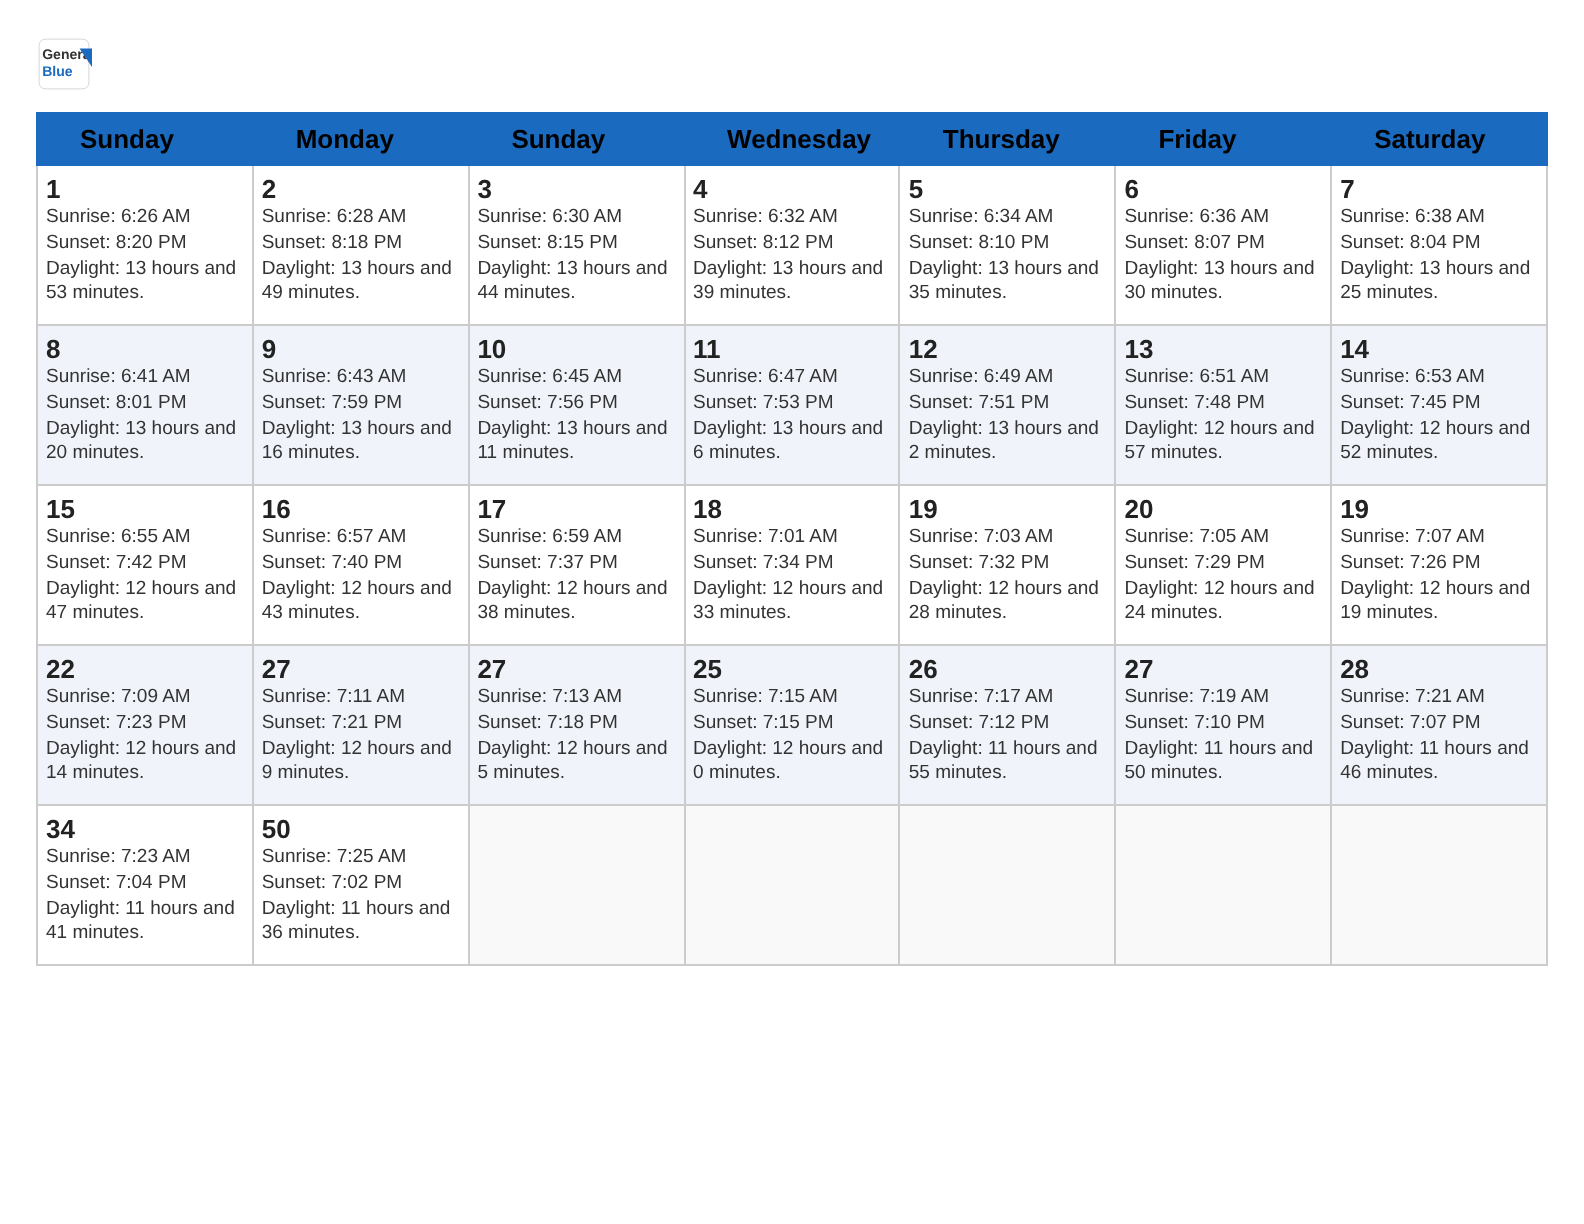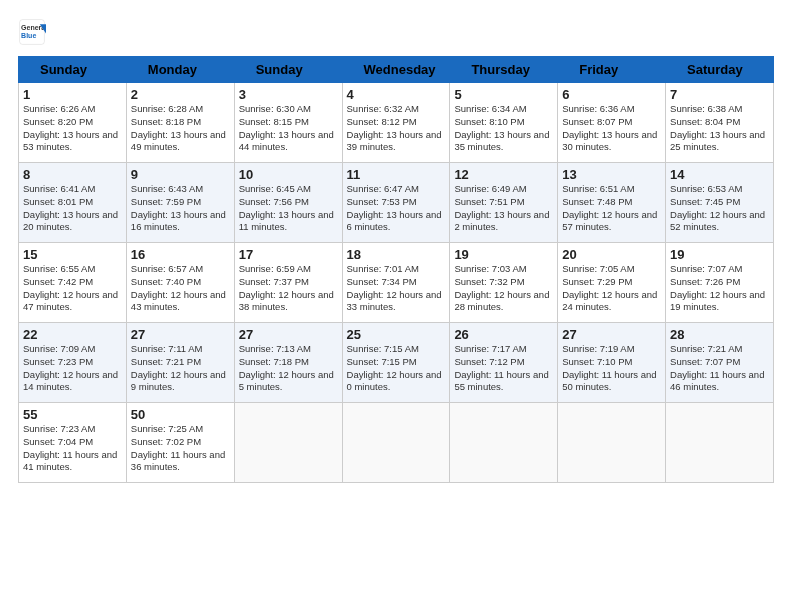--- a/index.html
+++ b/index.html
@@ -168,21 +168,21 @@
         <tr>
           <td><span class="day-num">22</span><span class="day-info">Sunrise: 7:09 AM<br>Sunset: 7:23 PM<br>Daylight: 12 hours and 14 minutes.</span></td>
           <td><span class="day-num">27</span><span class="day-info">Sunrise: 7:11 AM<br>Sunset: 7:21 PM<br>Daylight: 12 hours and 9 minutes.</span></td>
           <td><span class="day-num">27</span><span class="day-info">Sunrise: 7:13 AM<br>Sunset: 7:18 PM<br>Daylight: 12 hours and 5 minutes.</span></td>
           <td><span class="day-num">25</span><span class="day-info">Sunrise: 7:15 AM<br>Sunset: 7:15 PM<br>Daylight: 12 hours and 0 minutes.</span></td>
           <td><span class="day-num">26</span><span class="day-info">Sunrise: 7:17 AM<br>Sunset: 7:12 PM<br>Daylight: 11 hours and 55 minutes.</span></td>
           <td><span class="day-num">27</span><span class="day-info">Sunrise: 7:19 AM<br>Sunset: 7:10 PM<br>Daylight: 11 hours and 50 minutes.</span></td>
           <td><span class="day-num">28</span><span class="day-info">Sunrise: 7:21 AM<br>Sunset: 7:07 PM<br>Daylight: 11 hours and 46 minutes.</span></td>
         </tr>
         <tr>
-          <td><span class="day-num">55</span><span class="day-info">Sunrise: 7:23 AM<br>Sunset: 7:04 PM<br>Daylight: 11 hours and 41 minutes.</span></td>
+          <td><span class="day-num">34</span><span class="day-info">Sunrise: 7:23 AM<br>Sunset: 7:04 PM<br>Daylight: 11 hours and 41 minutes.</span></td>
           <td><span class="day-num">50</span><span class="day-info">Sunrise: 7:25 AM<br>Sunset: 7:02 PM<br>Daylight: 11 hours and 36 minutes.</span></td>
           <td class="empty-cell"></td>
           <td class="empty-cell"></td>
           <td class="empty-cell"></td>
           <td class="empty-cell"></td>
           <td class="empty-cell"></td>
         </tr>
       </tbody>
   </table>
 </div>

